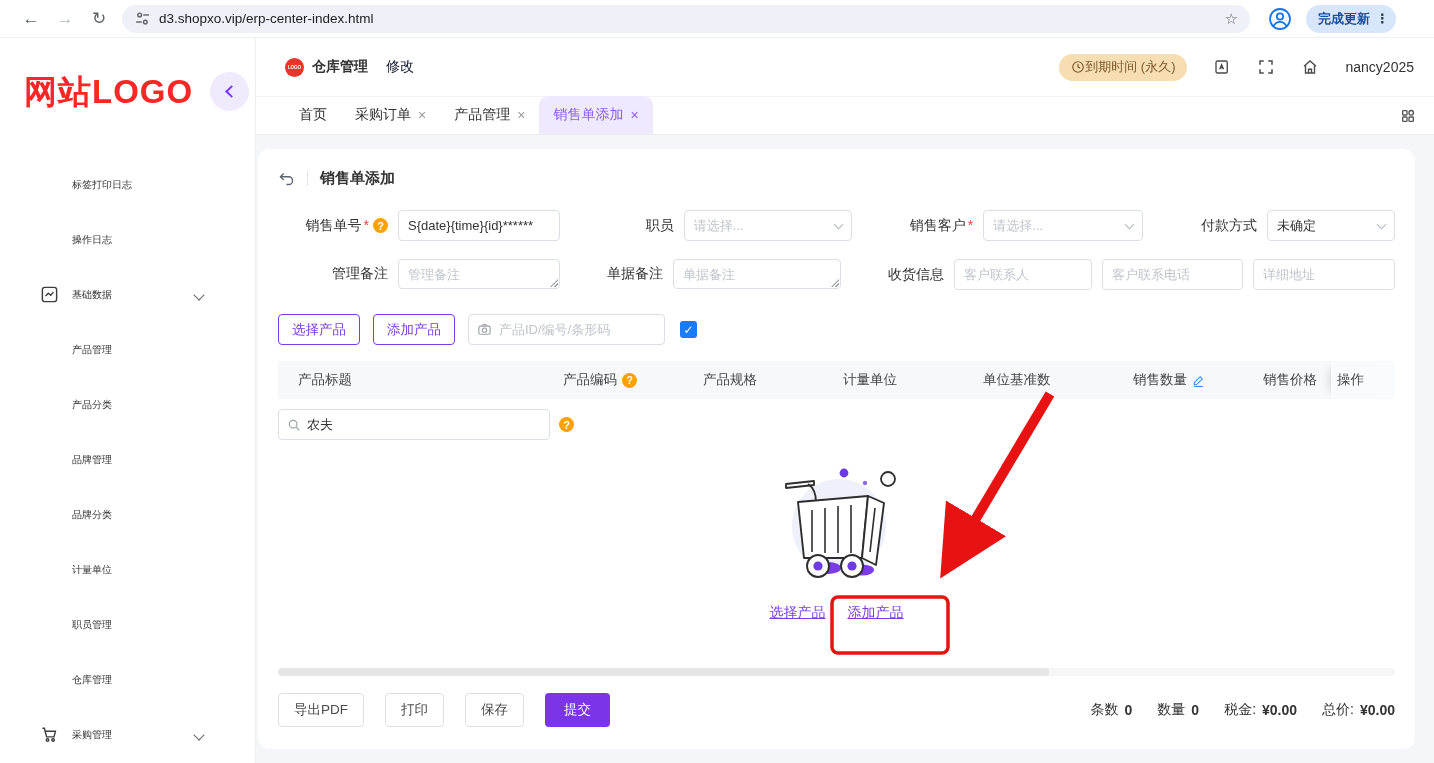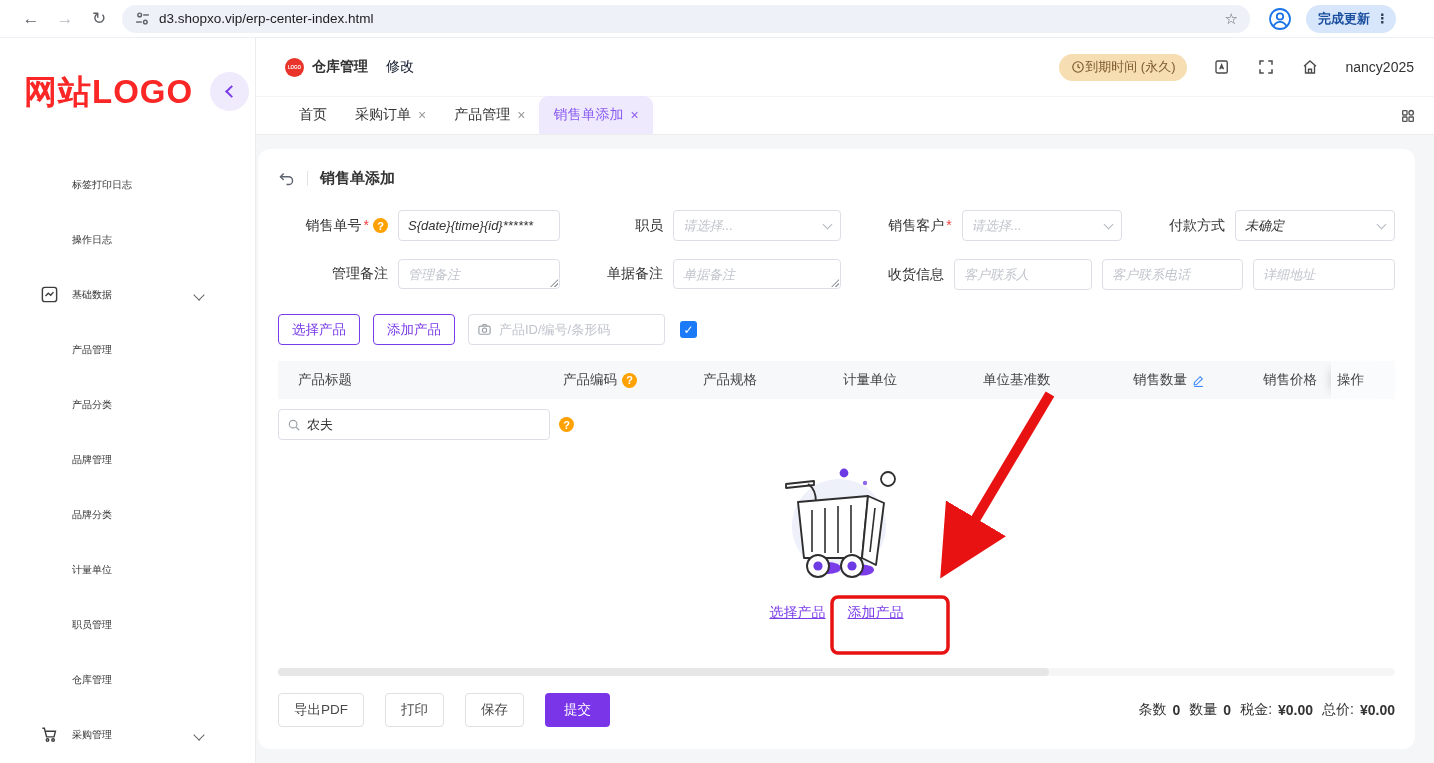--- a/index.html
+++ b/index.html
@@ -56,21 +56,21 @@
   .title-row { display:flex; align-items:center; gap:12px; }
   .undo-ic { color:#5d6470; display:flex; cursor:pointer; }
   .vdiv { width:1px; height:15px; background:#e3e3e3; }
   .page-title { font-size:15px; font-weight:700; }
 
   .form-row { display:flex; justify-content:space-between; align-items:flex-start; margin-top:22px; }
   .fgroup { display:flex; align-items:center; }
   .flabel { font-size:14px; color:#333; text-align:right; margin-right:10px; white-space:nowrap; display:flex; align-items:center; justify-content:flex-end; gap:4px; }
   .req::after { content:"*"; color:#f03e3e; margin-left:2px; }
   .qmark { width:15px; height:15px; border-radius:50%; background:#ffa100; color:#fff; font-size:11px; font-weight:700; display:flex; align-items:center; justify-content:center; flex:none; cursor:pointer; }
-  input.txt, .sel, textarea.txt { height:31px; border:1px solid #dcdfe6; border-radius:4px; font-size:13px; color:#333; padding:3px 9px; outline:none; font-family:inherit; background:#fff;font-style:italic; }
+  input.txt, .sel, textarea.txt { height:31px; border:1px solid #dcdfe6; border-radius:4px; font-size:13px; color:#333; padding:3px 9px; outline:none; font-family:inherit; background:#fff; }
   input.txt::placeholder, textarea.txt::placeholder { color:#c0c4cc; }
   .sel { display:flex; align-items:center; justify-content:space-between; cursor:pointer; }
   .sel .ph { color:#c0c4cc; font-size:13px; }
   .sel .val { color:#333; font-size:13px; }
   .sel-chev { width:7px; height:7px; border-left:1.4px solid #b3b8c2; border-bottom:1.4px solid #b3b8c2; transform:rotate(-45deg); margin-top:-3px; }
   textarea.txt { height:30px; resize:none; padding-top:6px; position:relative; }
   .ta-wrap { position:relative; display:flex; }
   .ta-wrap::after { content:""; position:absolute; right:2px; bottom:2px; width:8px; height:8px;
      background:repeating-linear-gradient(135deg,transparent 0 2px,#9aa0a6 2px 3.2px); clip-path:polygon(100% 0,100% 100%,0 100%); }
 
@@ -96,21 +96,21 @@
   .empty { display:flex; flex-direction:column; align-items:center; margin-top:26px; }
   .empty-links { display:flex; gap:22px; margin-top:26px; }
   .elink { color:#7a3be8; font-size:14px; text-decoration:underline; cursor:pointer; }
 
   .hscroll { margin-top:46px; height:8px; border-radius:4px; background:#f6f6f6; position:relative; cursor:pointer; }
   .hthumb { position:absolute; left:0; top:0; height:8px; width:69%; border-radius:4px; background:#e6e6e6; }
 
   .footer-row { display:flex; align-items:center; margin-top:17px; }
   .btn-gray { height:34px; background:#fff; border:1px solid #e0e0e0; border-radius:4px; color:#4a4a4a; font-size:13.5px; padding:0 15px; margin-right:21px; cursor:pointer; font-family:inherit; }
   .btn-primary { height:34px; background:#7a35e9; border:none; border-radius:4px; color:#fff; font-size:13.5px; padding:0 19px; cursor:pointer; font-family:inherit; }
-  .totals { margin-left:auto; display:flex; align-items:center; gap:9px; font-size:14px; color:#333; }
+  .totals { margin-left:auto; display:flex; align-items:center; gap:25px; font-size:14px; color:#333; }
   .tot { display:flex; gap:6px; align-items:center; }
   .tot b { font-weight:700; }
 
   .annotation { position:absolute; left:0; top:0; pointer-events:none; z-index:6; }
 </style>
 </head>
 <body>
 
 <div class="browser-bar">
   <div class="nav-ic">←</div>
@@ -292,21 +292,21 @@
             <span class="flabel">
                 <span class="req">销售客户</span>
               </span>
             <div class="sel" style="width:160px">
               <span class="ph">请选择...</span>
                 <span class="sel-chev"></span>
             </div>
           </div>
           <div class="fgroup">
             <span class="flabel">付款方式</span>
-            <div class="sel" style="width:160px">
+            <div class="sel" style="width:128px">
               <span class="val">未确定</span>
                 <span class="sel-chev"></span>
             </div>
           </div>
         </div>
 
         <div class="form-row" style="margin-top:18px">
           <div class="fgroup">
             <span class="flabel" style="width:110px">管理备注</span>
             <span class="ta-wrap">

